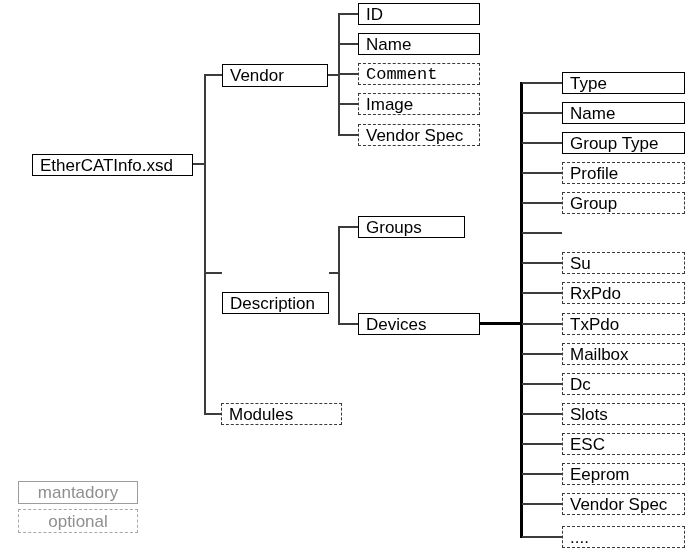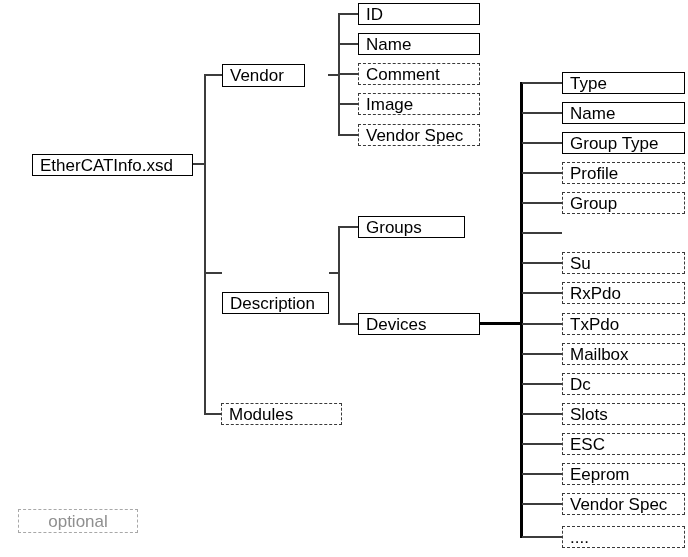--- a/index.html
+++ b/index.html
@@ -96,27 +96,27 @@
   <div class="hl" style="left:522px;top:353px;width:40px;"></div>
   <div class="hl" style="left:522px;top:383px;width:40px;"></div>
   <div class="hl" style="left:522px;top:413px;width:40px;"></div>
   <div class="hl" style="left:522px;top:443px;width:40px;"></div>
   <div class="hl" style="left:522px;top:473px;width:40px;"></div>
   <div class="hl" style="left:522px;top:503px;width:40px;"></div>
   <div class="hl" style="left:522px;top:536px;width:40px;"></div>
 
   <div class="node" style="left:32px;top:154px;width:161px;">EtherCATInfo.xsd</div>
 
-  <div class="node" style="left:222px;top:64px;width:83px;height:23px;">Vendor</div>
+  <div class="node" style="left:222px;top:64px;width:106px;height:23px;">Vendor</div>
   <div class="node" style="left:222px;top:263px;width:107px;margin-top:29px;">Description</div>
   <div class="node optional" style="left:221px;top:403px;width:121px;">Modules</div>
 
   <div class="node" style="left:358px;top:3px;width:122px;">ID</div>
   <div class="node" style="left:358px;top:33px;width:122px;">Name</div>
-  <div class="node optional" style="left:358px;top:63px;width:122px;">Comment</div>
+  <div class="node optional" style="left:358px;top:63px;width:122px;font-family:Liberation Mono, monospace;">Comment</div>
   <div class="node optional" style="left:358px;top:93px;width:122px;">Image</div>
   <div class="node optional" style="left:358px;top:124px;width:122px;">Vendor Spec</div>
 
   <div class="node" style="left:358px;top:216px;width:107px;">Groups</div>
   <div class="node" style="left:358px;top:313px;width:122px;">Devices</div>
 
   <div class="node" style="left:562px;top:72px;width:123px;">Type</div>
   <div class="node" style="left:562px;top:102px;width:123px;">Name</div>
   <div class="node" style="left:562px;top:132px;width:123px;">Group Type</div>
   <div class="node optional" style="left:562px;top:162px;width:123px;">Profile</div>
@@ -125,15 +125,16 @@
   <div class="node optional" style="left:562px;top:282px;width:123px;">RxPdo</div>
   <div class="node optional" style="left:562px;top:313px;width:123px;">TxPdo</div>
   <div class="node optional" style="left:562px;top:343px;width:123px;">Mailbox</div>
   <div class="node optional" style="left:562px;top:373px;width:123px;">Dc</div>
   <div class="node optional" style="left:562px;top:403px;width:123px;">Slots</div>
   <div class="node optional" style="left:562px;top:433px;width:123px;">ESC</div>
   <div class="node optional" style="left:562px;top:463px;width:123px;">Eeprom</div>
   <div class="node optional" style="left:562px;top:493px;width:123px;">Vendor Spec</div>
   <div class="node optional" style="left:562px;top:526px;width:123px;">....</div>
 
+  <div class="node legend-box" style="left:18px;top:481px;width:120px;height:23px;">mantadory</div>
   <div class="node legend-box optional" style="left:18px;top:509px;width:120px;height:24px;">optional</div>
 
 </div>
 
 </body></html>

